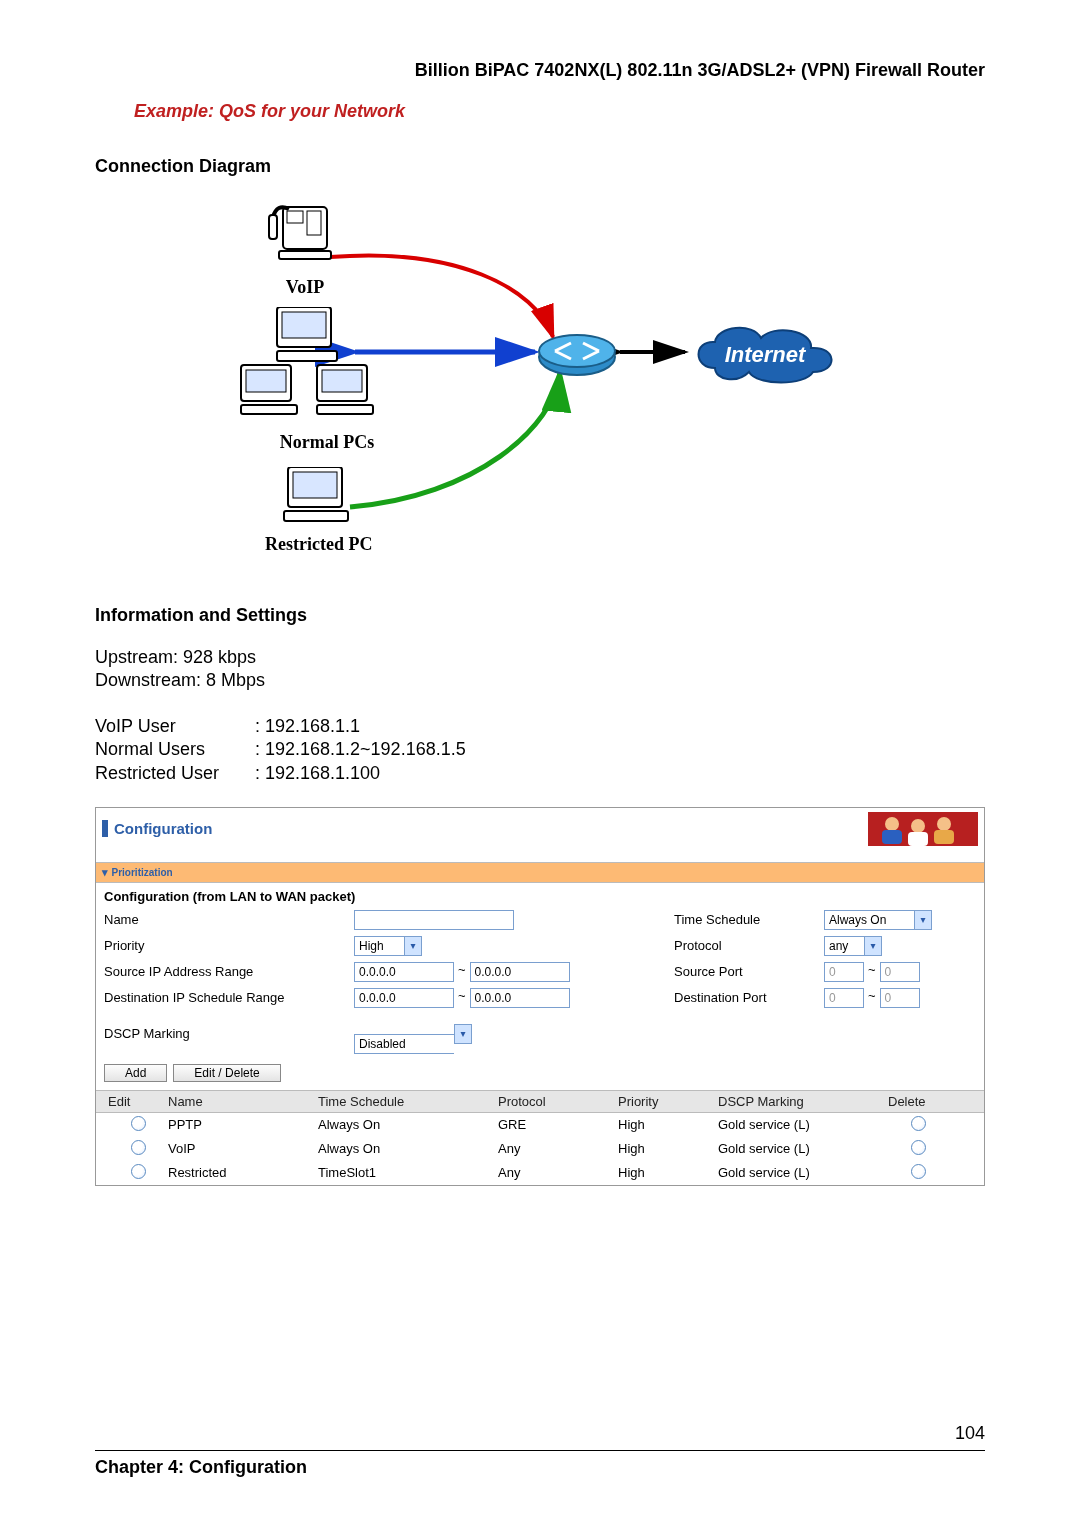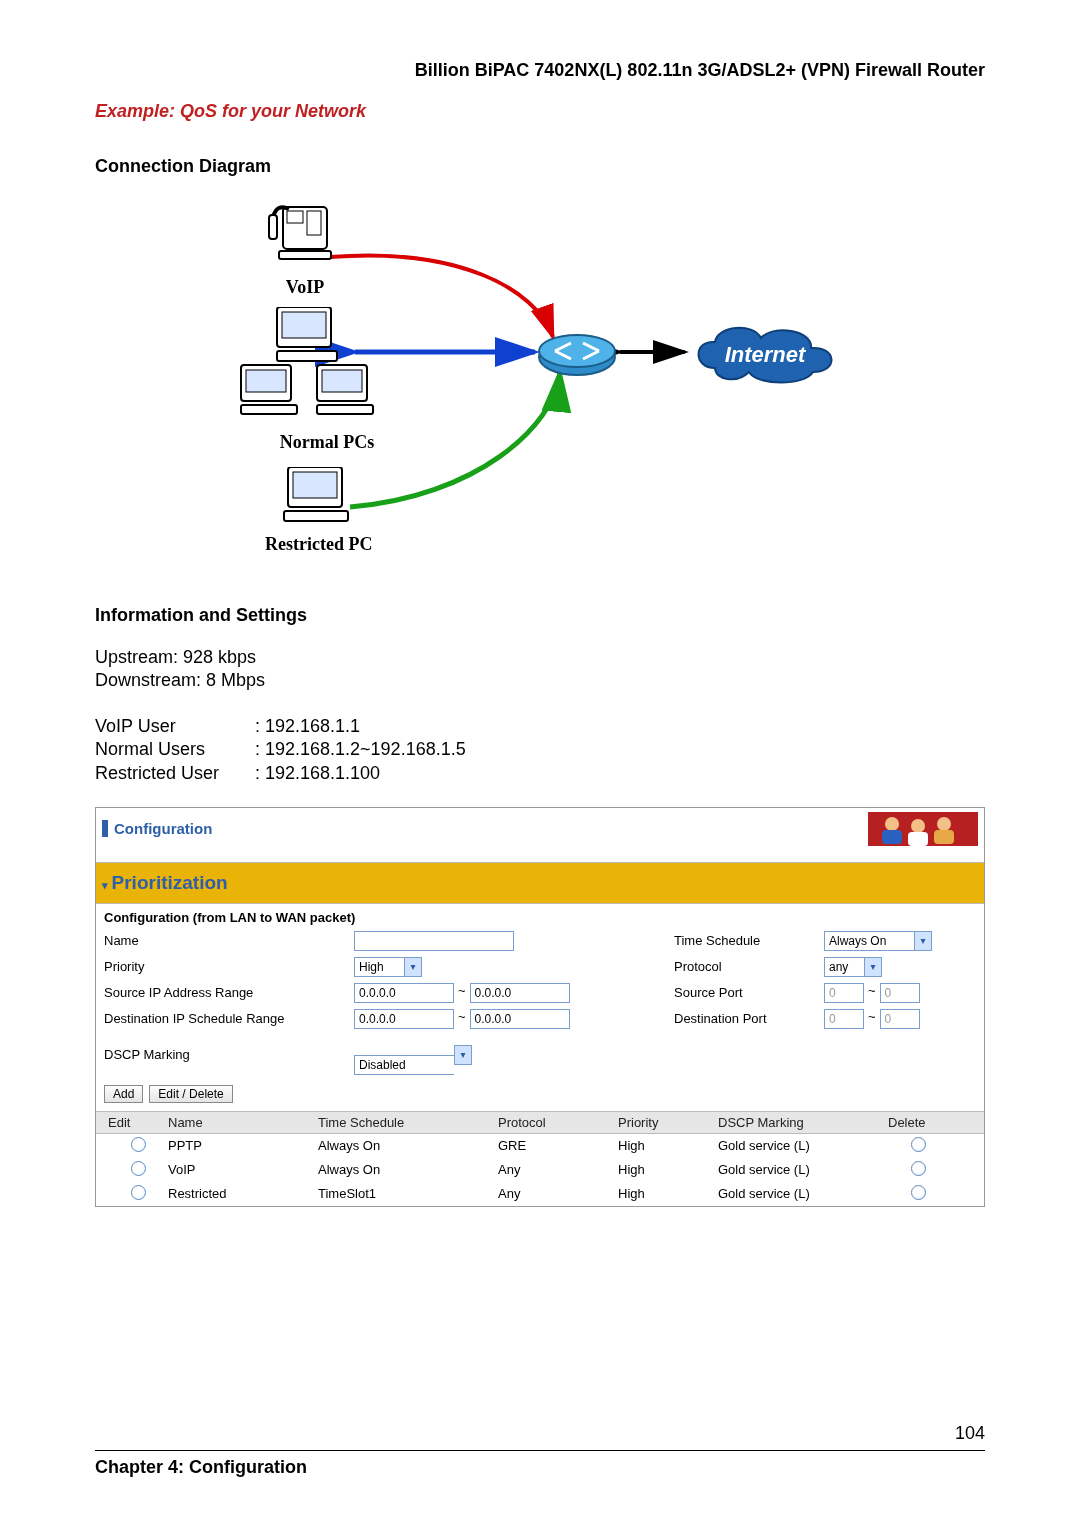--- a/index.html
+++ b/index.html
@@ -22,20 +22,21 @@
     font-weight: bold;
     font-size: 18px;
     margin-bottom: 20px;
   }
   .example-title {
     color: #c02020;
     font-style: italic;
     font-weight: bold;
     font-size: 18px;
     margin-bottom: 34px;
+    margin-left: 39px;
   }
   .section-title {
     font-weight: bold;
     font-size: 18px;
     margin-bottom: 20px;
     margin-top: 28px;
   }
   .diagram-area {
     position: relative;
     height: 380px;
@@ -87,27 +88,27 @@
   }
   .cfg-head .bar {
     border-left: 6px solid #2e5fa8;
     padding-left: 6px;
     color: #2e5fa8;
     font-weight: bold;
     font-size: 15px;
   }
   .cfg-head .people svg { display:block; }
   .sub-head {
-    background: #eab308;
+    background: #fdba74;
     color: #2e5fa8;
     font-weight: bold;
-    padding: 9px 6px;
+    padding: 3px 6px;
     border-top: 1px solid #bbb;
     border-bottom: 1px solid #bbb;
-    font-size: 19px;
+    font-size: 10px;
   }
   .sub-head::before {
     content: "▾";
     margin-right: 4px;
     font-size: 11px;
   }
   .form-grid {
     display: grid;
     grid-template-columns: 250px 120px 200px 150px 160px;
     align-items: center;
@@ -142,21 +143,21 @@
   .tilde { font-size: 13px; }
   .btn-row {
     padding: 4px 8px 8px 8px;
     display: flex;
     gap: 6px;
   }
   .btn {
     border: 1px solid #888;
     background: linear-gradient(#fdfdfd,#e4e4e4);
     font-size: 12px;
-    padding: 1px 8px;
+    padding: 1px 20px;
     cursor: default;
   }
   .rules-head, .rules-row {
     display: grid;
     grid-template-columns: 60px 150px 180px 120px 100px 170px 60px;
     align-items: center;
     padding: 3px 12px;
     font-size: 13px;
   }
   .rules-head {

